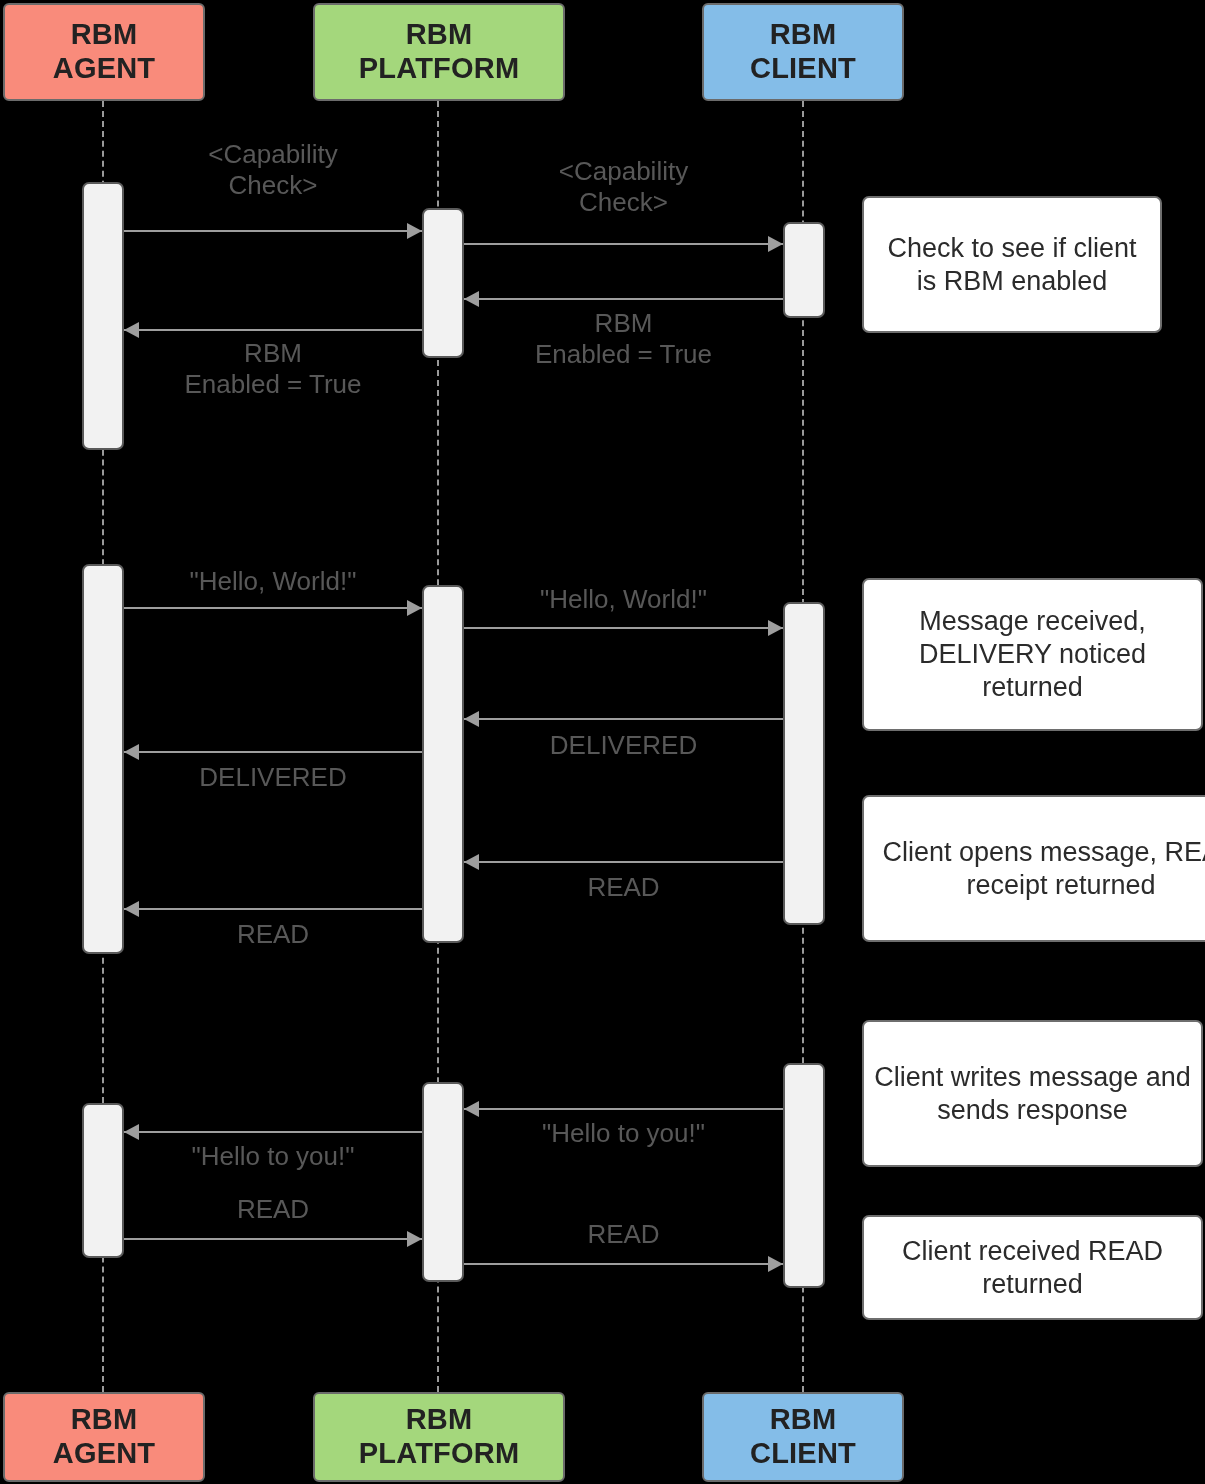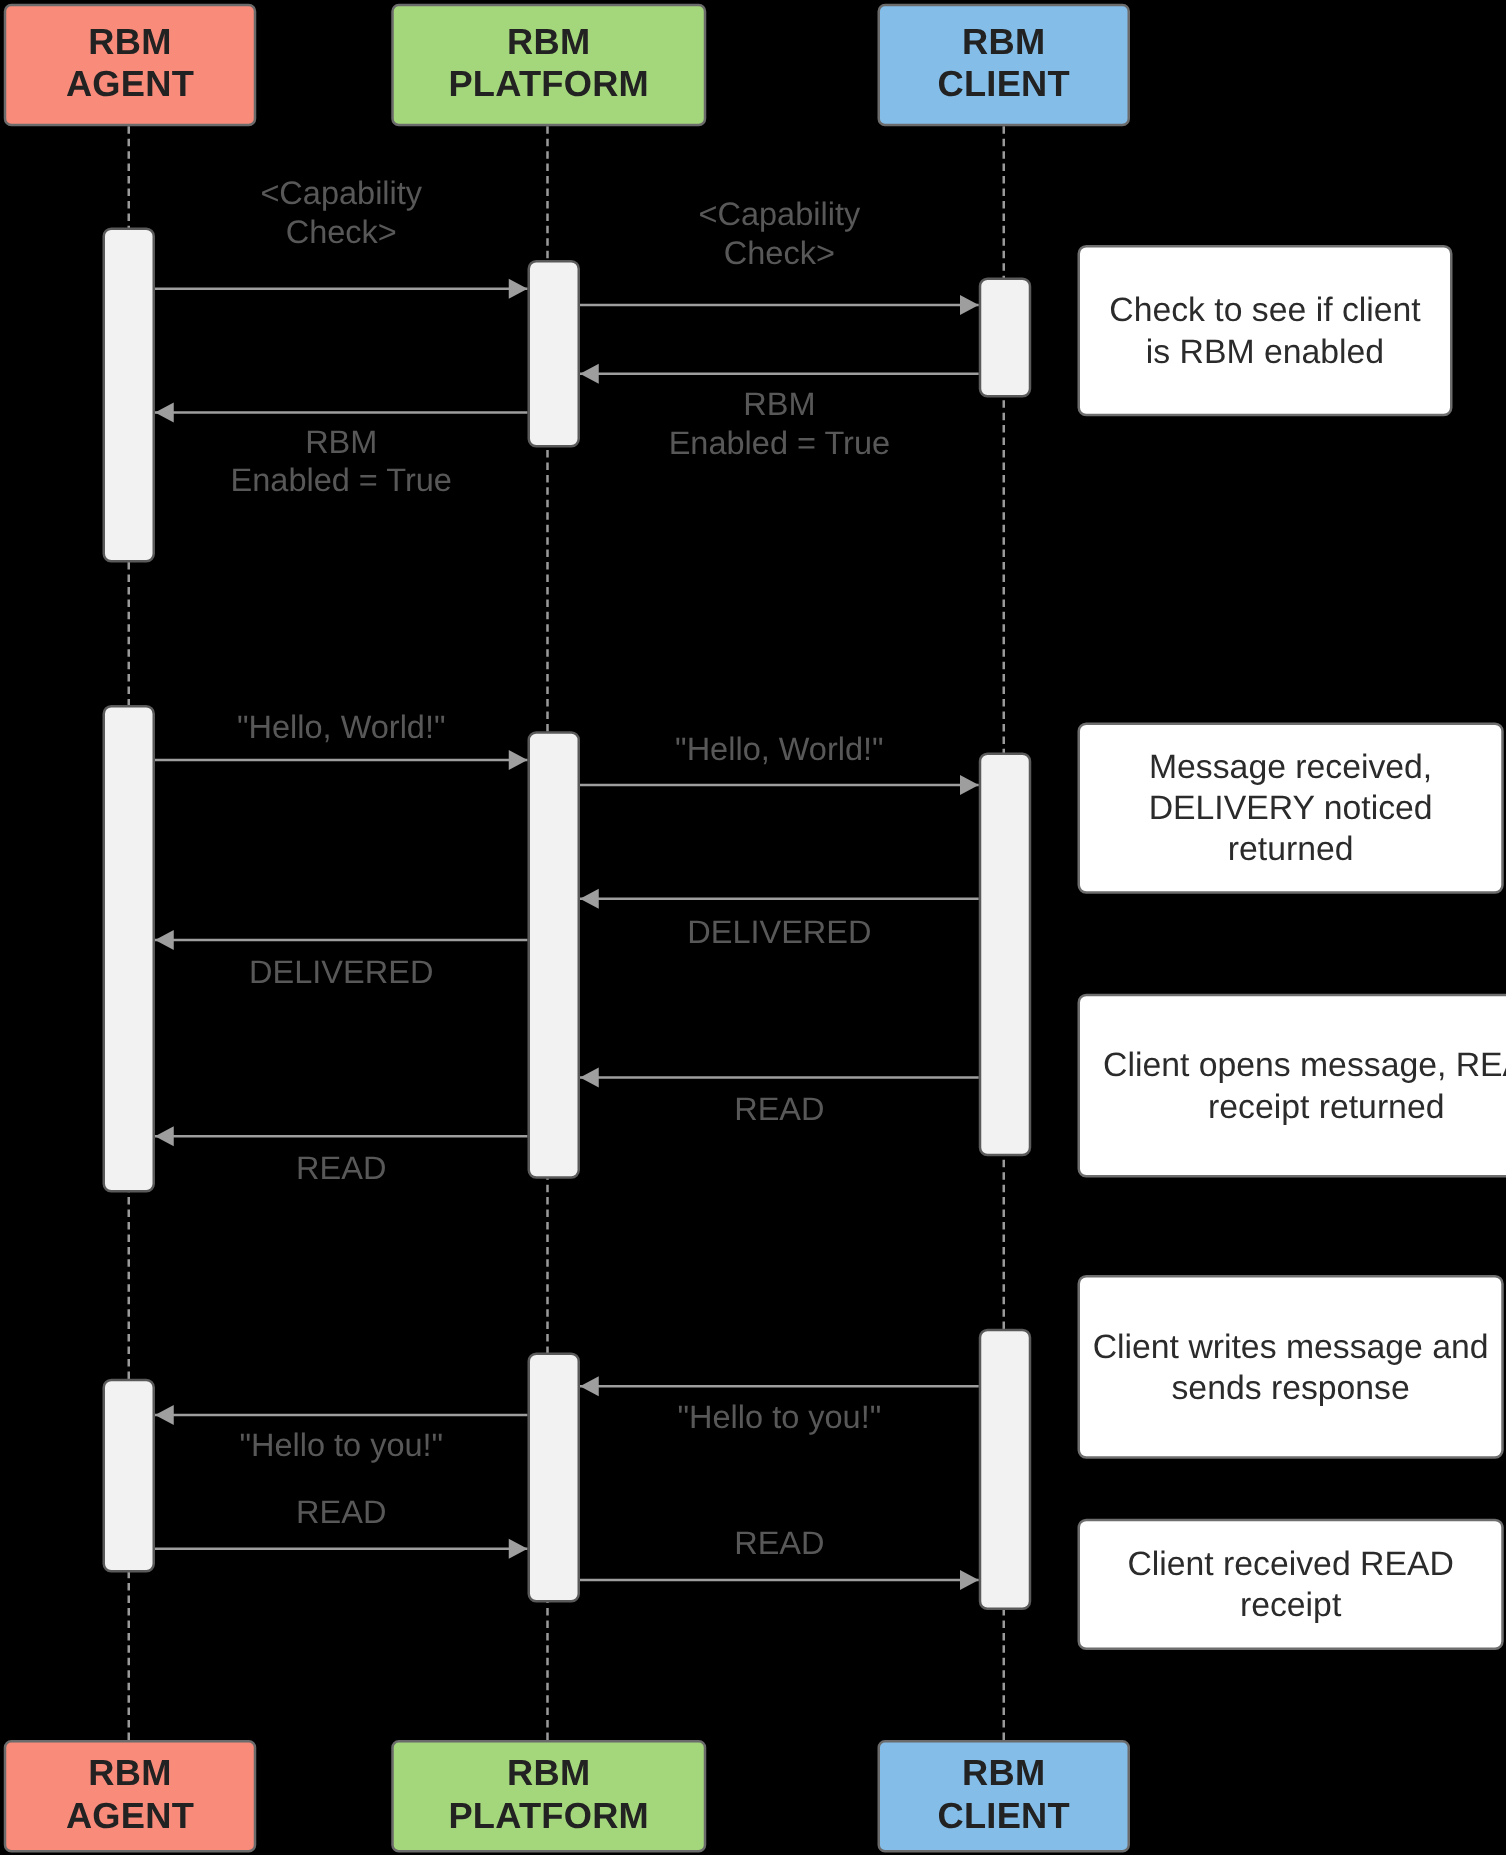--- a/index.html
+++ b/index.html
@@ -158,31 +158,31 @@
       <div class="activation" style="left: 422px; top: 585px; width: 42px; height: 358px;"></div>
       <div class="activation" style="left: 783px; top: 602px; width: 42px; height: 323px;"></div>
       <div class="activation" style="left: 82px; top: 1103px; width: 42px; height: 155px;"></div>
       <div class="activation" style="left: 422px; top: 1082px; width: 42px; height: 200px;"></div>
       <div class="activation" style="left: 783px; top: 1063px; width: 42px; height: 225px;"></div>
     </div>
   <div id="notes-layer">
       <div class="note-box" style="left: 862px; top: 196px; width: 300px; height: 137px;">
         <span>Check to see if client is RBM enabled</span>
       </div>
-      <div class="note-box" style="left: 862px; top: 578px; width: 341px; height: 137px;">
+      <div class="note-box" style="left: 862px; top: 578px; width: 341px; height: 153px;">
         <span>Message received, DELIVERY noticed returned</span>
       </div>
       <div class="note-box" style="left: 862px; top: 795px; width: 398px; height: 147px;">
         <span>Client opens message, READ receipt returned</span>
       </div>
       <div class="note-box" style="left: 862px; top: 1020px; width: 341px; height: 147px; text-align: center;">
         <span>Client writes message and sends response</span>
       </div>
       <div class="note-box" style="left: 862px; top: 1215px; width: 341px; height: 105px;">
-        <span>Client received READ receipt</span>
+        <span>Client received READ returned</span>
       </div>
     </div>
   <div id="participants-layer">
       <div class="participant-box" style="left: 3px; top: 3px; width: 202px; height: 98px; background: rgb(249, 139, 123); border-color: rgb(107, 107, 107);">
         <span class="pline">RBM</span>
         <span class="pline">AGENT</span>
       </div>
       <div class="participant-box" style="left: 3px; top: 1392px; width: 202px; height: 90px; background: rgb(249, 139, 123); border-color: rgb(107, 107, 107);">
         <span class="pline">RBM</span>
         <span class="pline">AGENT</span>

